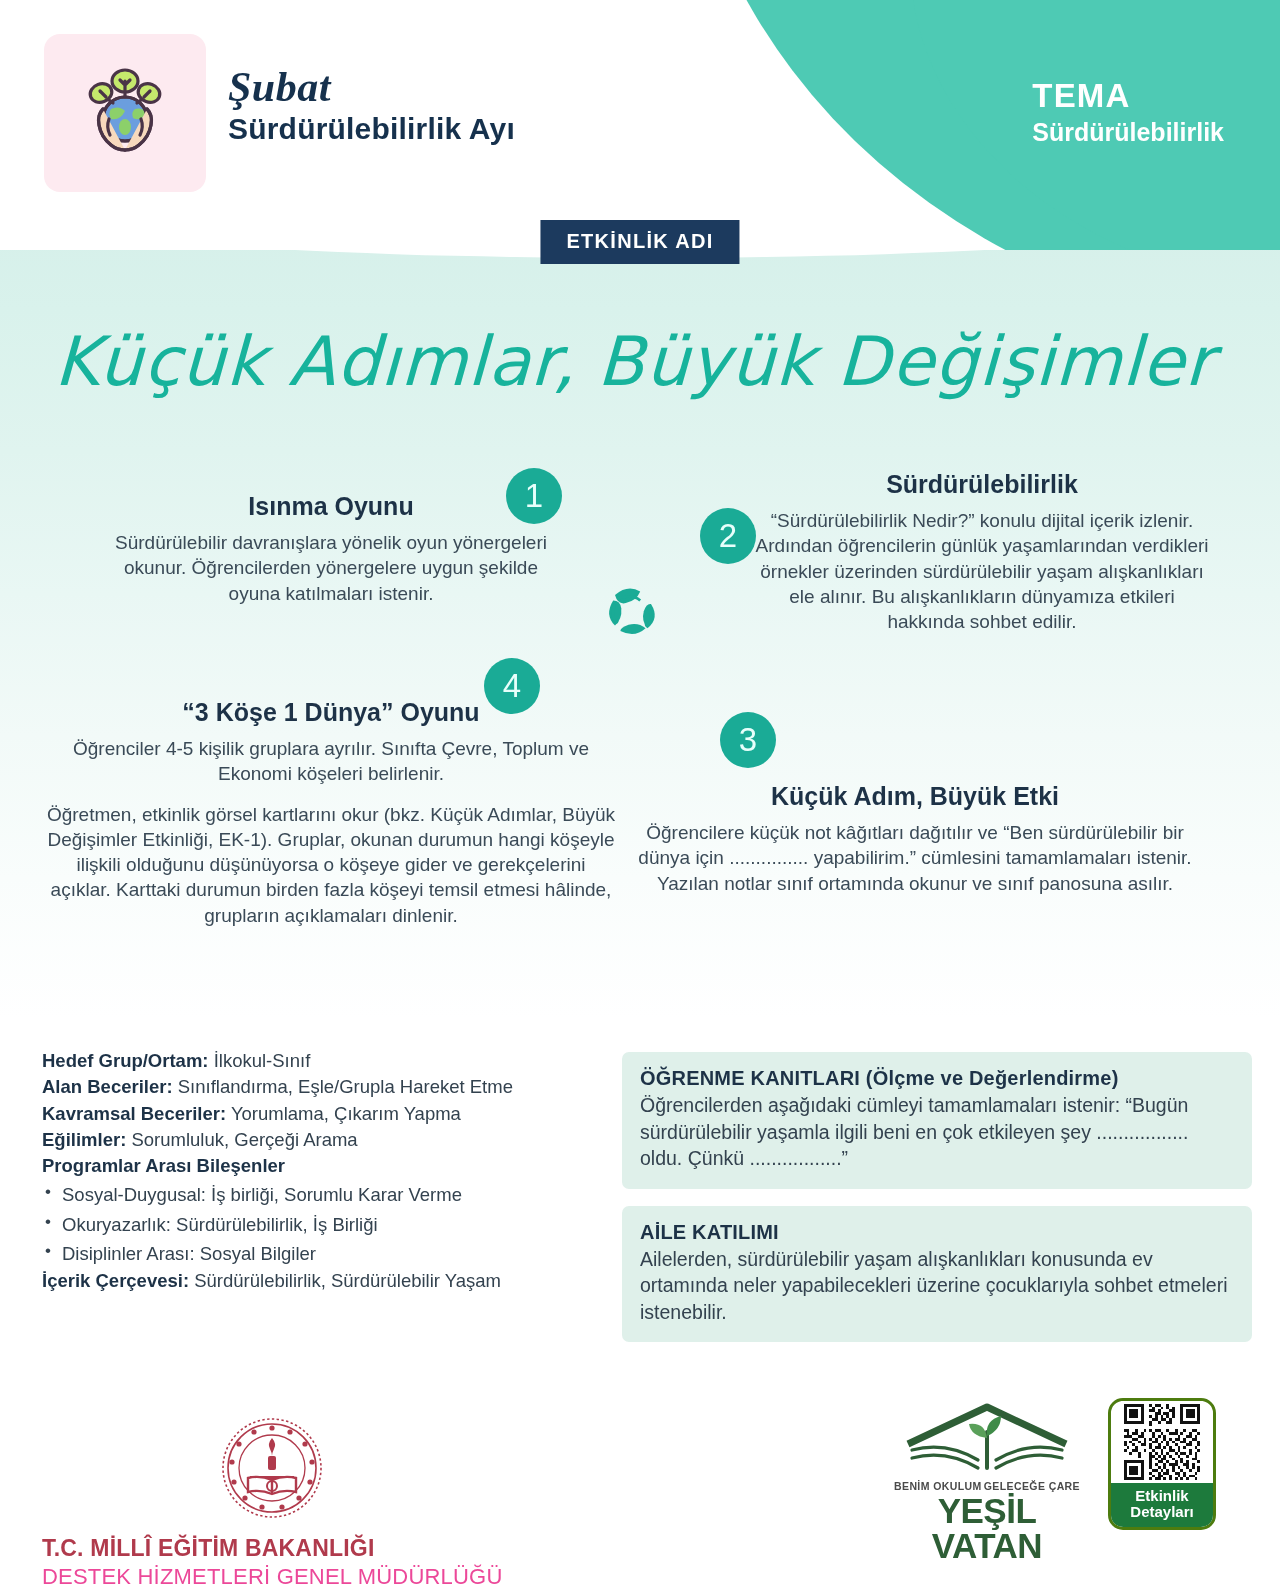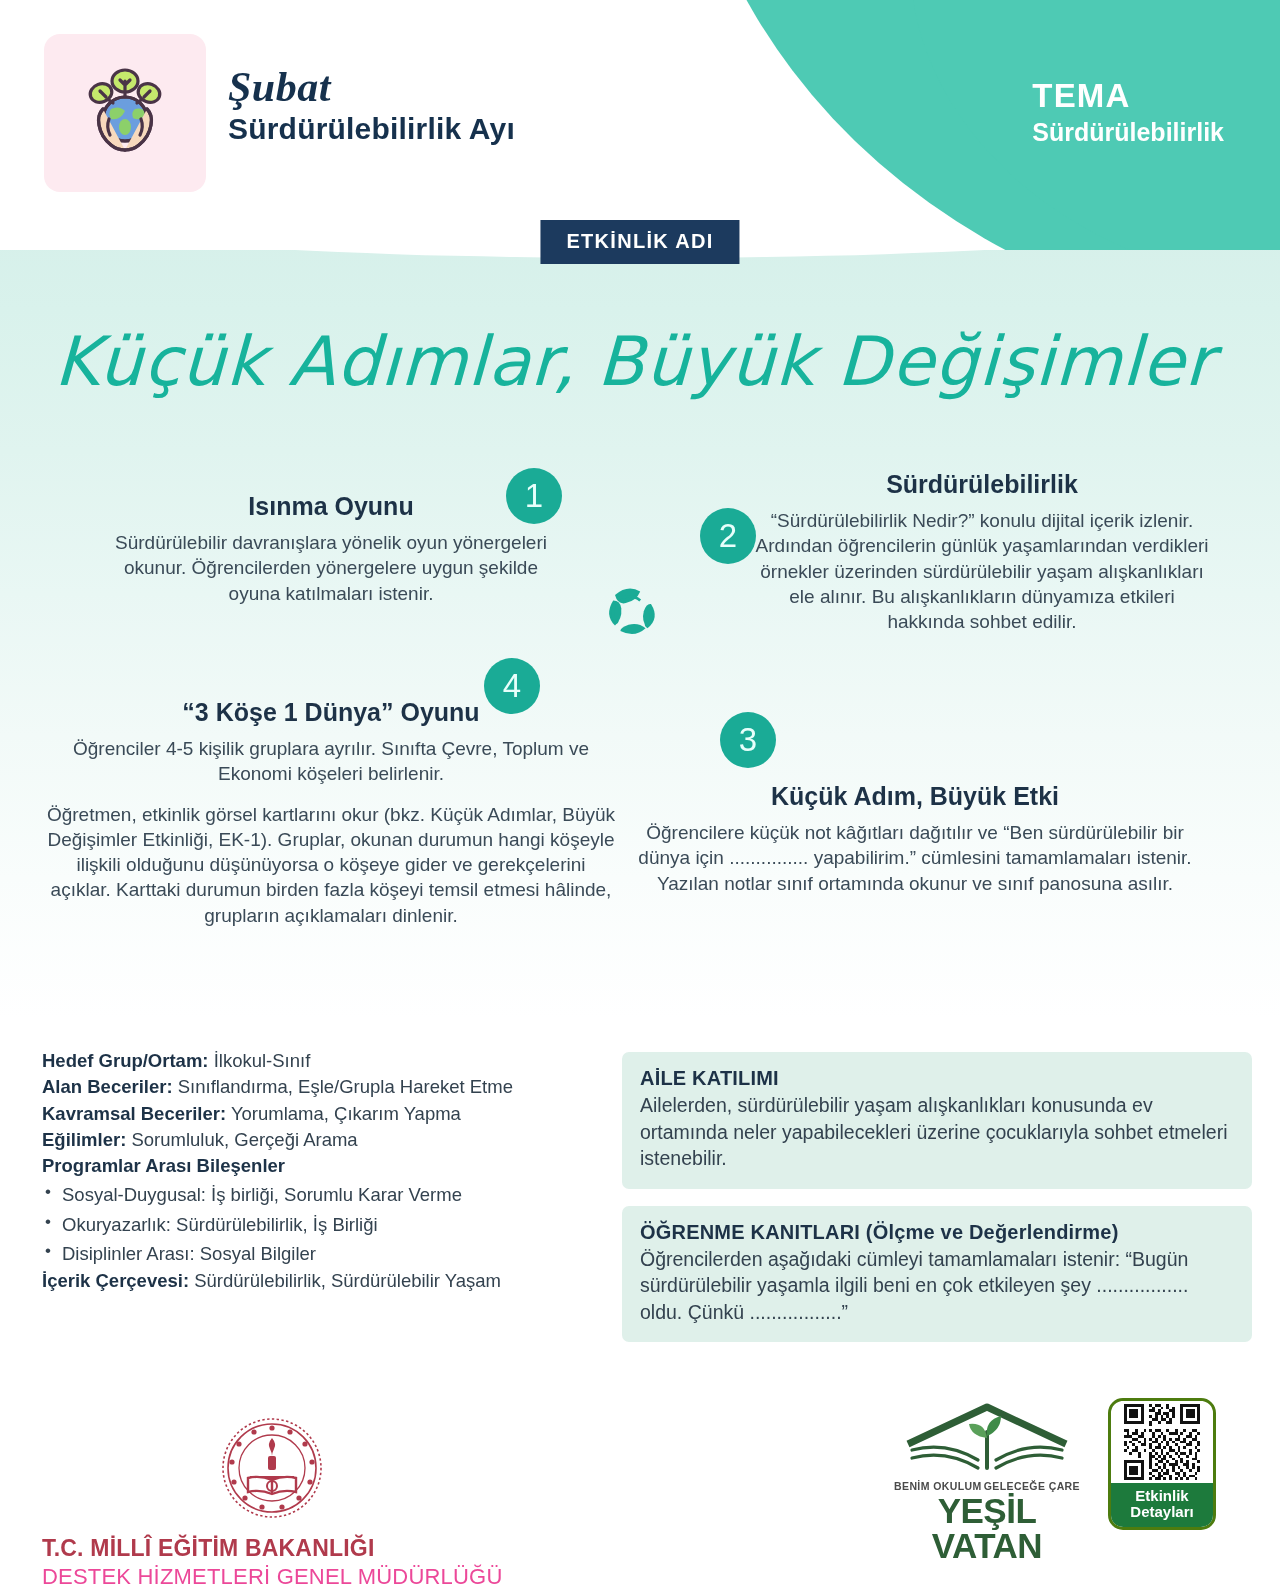--- a/index.html
+++ b/index.html
@@ -386,26 +386,26 @@
   </ul>
 
   <div class="row">
     <b>İçerik Çerçevesi:</b>
     <span>Sürdürülebilirlik, Sürdürülebilir Yaşam</span>
   </div>
 </div>
 
 <div class="panels">
   <div class="panel">
+    <h4>ÖĞRENME KANITLARI (Ölçme ve Değerlendirme)</h4>
+    <p>Öğrencilerden aşağıdaki cümleyi tamamlamaları istenir: “Bugün sürdürülebilir yaşamla ilgili beni en çok etkileyen şey ................. oldu. Çünkü .................”</p>
+  </div>
+  <div class="panel">
     <h4>AİLE KATILIMI</h4>
     <p>Ailelerden, sürdürülebilir yaşam alışkanlıkları konusunda ev ortamında neler yapabilecekleri üzerine çocuklarıyla sohbet etmeleri istenebilir.</p>
-  </div>
-  <div class="panel">
-    <h4>ÖĞRENME KANITLARI (Ölçme ve Değerlendirme)</h4>
-    <p>Öğrencilerden aşağıdaki cümleyi tamamlamaları istenir: “Bugün sürdürülebilir yaşamla ilgili beni en çok etkileyen şey ................. oldu. Çünkü .................”</p>
   </div>
 </div>
 
 <div class="footer">
 
   <div class="meb">
     <svg width="104" height="104" viewBox="0 0 104 104">
       <circle cx="52" cy="52" r="49" fill="none" stroke="#b03a4c" stroke-width="1.6" stroke-dasharray="2.4 2.4"></circle>
       <circle cx="52" cy="52" r="44" fill="none" stroke="#b03a4c" stroke-width="1.6"></circle>
       <circle cx="52" cy="52" r="33" fill="none" stroke="#b03a4c" stroke-width="1.3"></circle>

